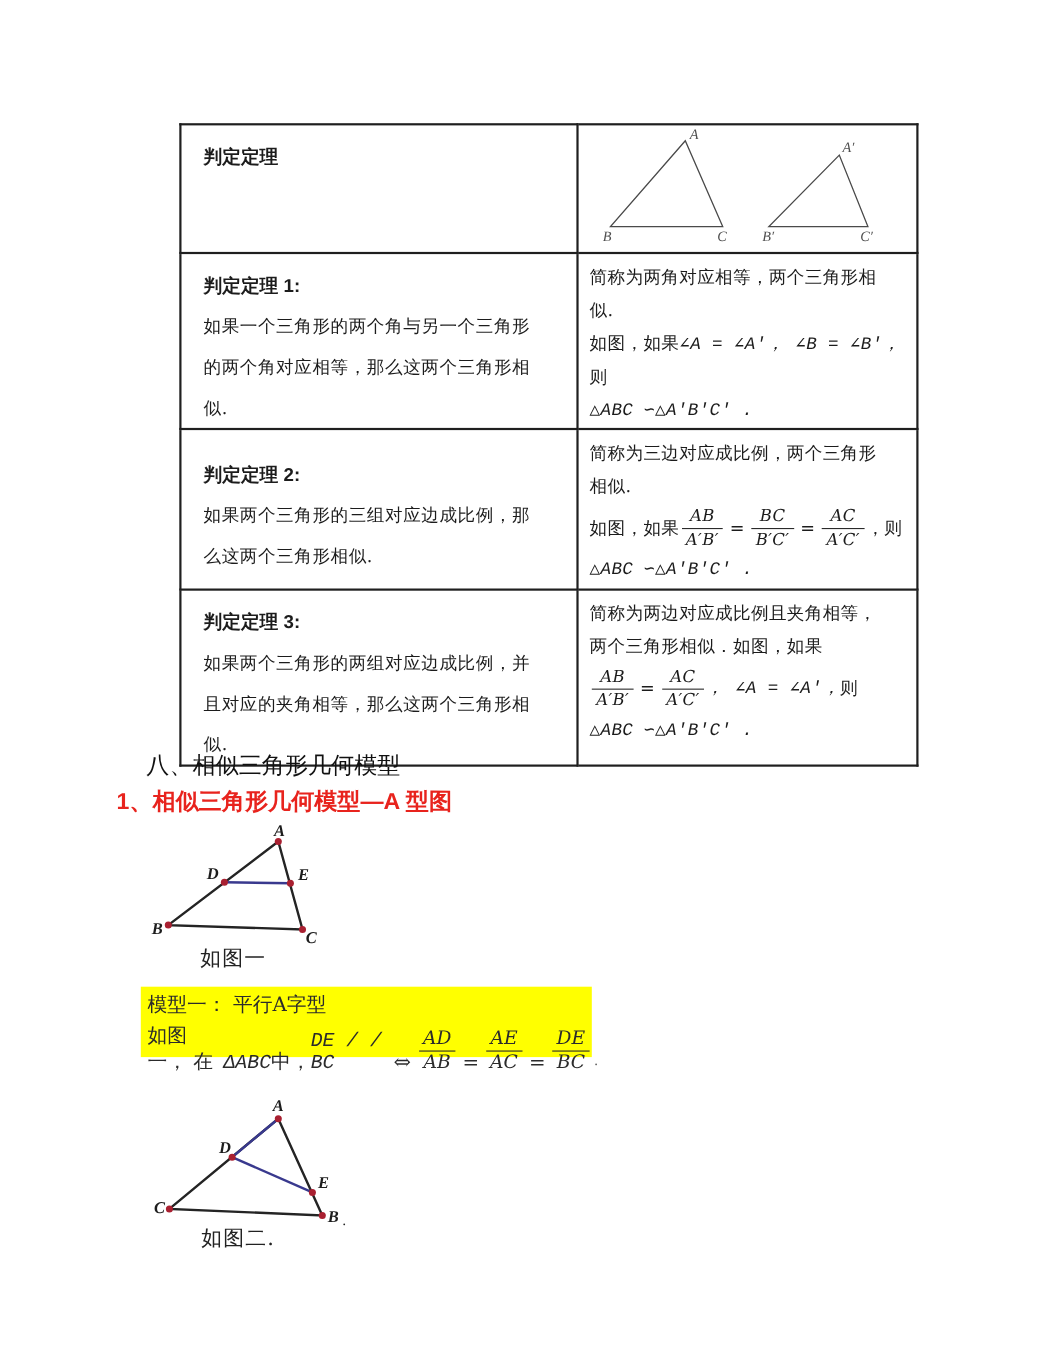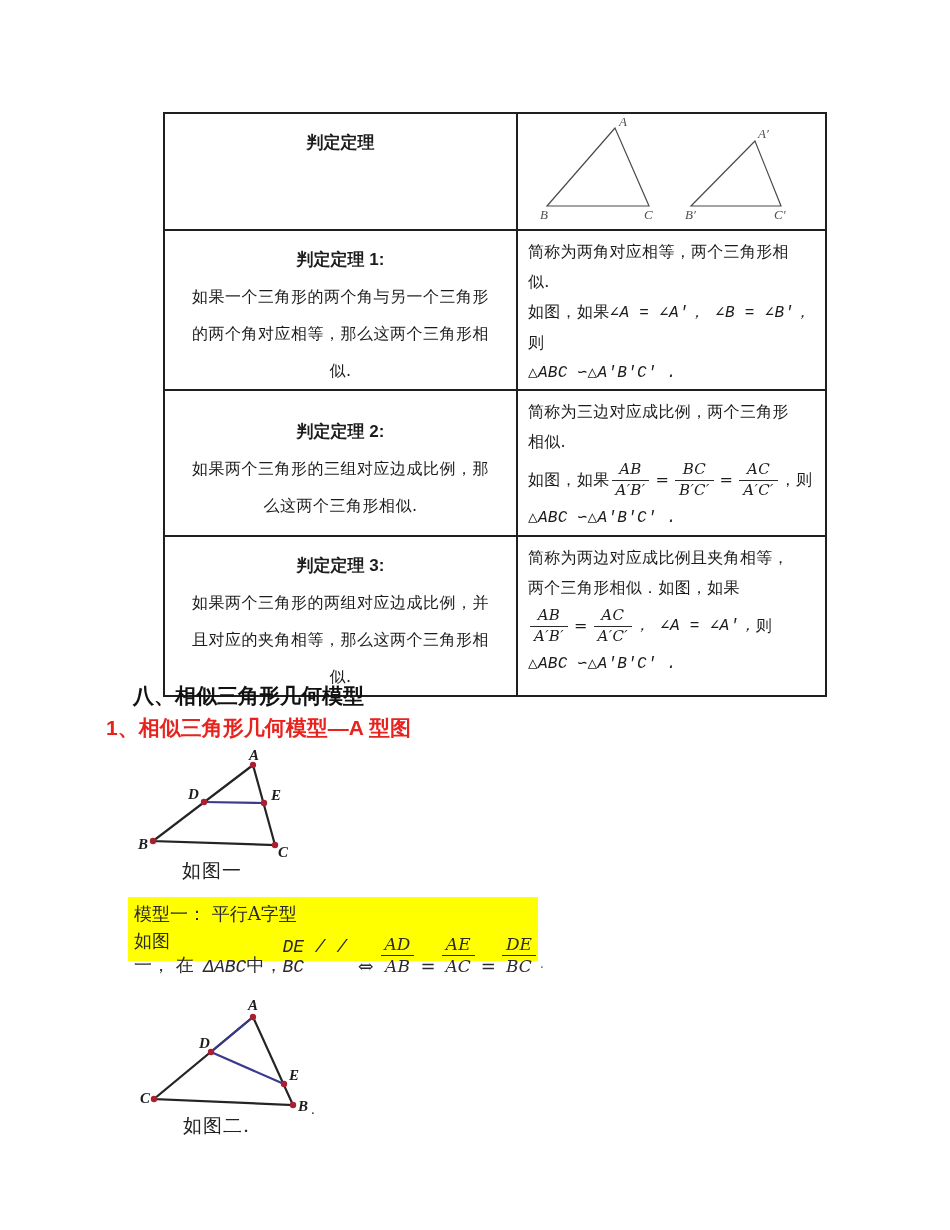--- a/index.html
+++ b/index.html
@@ -2,41 +2,41 @@
 <html><head>
 <meta charset="utf-8">
 <style>
   html,body{margin:0;padding:0;background:#ffffff;}
   .page{position:relative;width:950px;height:1230px;background:#ffffff;overflow:hidden;
         font-family:"DejaVu Serif","Liberation Serif",serif;color:#1c1c1c;}
 
   
   table.doc-table{position:absolute;left:163px;top:112px;border-collapse:collapse;table-layout:fixed;}
   table.doc-table td{border:2px solid #1f1f1f;vertical-align:top;background:#fff;}
-  td.c-left{width:327px;padding:10px 12px 0 12px;text-align:center;}
+  td.c-left{width:327px;padding:10px 12px 0 20px;}
   td.c-right{width:289px;padding:6px 8px 0 10px;}
   .row-h1{height:113px}.row-h2{height:148px}.row-h3{height:146px}.row-h4{height:151px}
 
   .cell-title{font-family:"Liberation Sans","DejaVu Sans",sans-serif;font-weight:bold;
               font-size:17px;line-height:37px;}
   .l-line{font-size:16px;line-height:37px;letter-spacing:0.5px;}
   .r-line{font-size:16px;line-height:30px;letter-spacing:0.3px;}
   .hdr-left{padding-top:42px;}
   .math{font-style:italic;font-family:Liberation Mono, monospace;}
   .formula-line{display:flex;align-items:center;min-height:46px;line-height:20px;}
   .formula-line > *{flex:0 0 auto;}
   .frac{display:inline-block;text-align:center;font-style:italic;font-size:15px;
         line-height:1.15;vertical-align:middle;margin:0 2px;}
   .frac .num{display:block;padding:0 4px 1px 4px;border-bottom:1px solid #2a2a2a;}
   .frac .den{display:block;padding:1px 4px 0 4px;}
   .eq{margin:0 4px;font-style:italic;}
 
   
   .h-black{position:absolute;left:133px;top:682px;font-family:"Liberation Sans","DejaVu Sans",sans-serif;
-           font-weight:bold;font-size:21px;color:#111;}
+           font-weight:normal;font-size:21px;color:#111;}
   .h-red{position:absolute;left:106px;top:714px;font-family:"Liberation Sans","DejaVu Sans",sans-serif;
          font-weight:bold;font-size:21px;color:#e8231d;}
 
   
   .fig{position:absolute;}
   .caption{position:absolute;font-size:19px;letter-spacing:1px;color:#222;}
   svg text.vlabel{font-family:"Liberation Serif","DejaVu Serif",serif;font-style:italic;
                   font-weight:bold;font-size:15px;fill:#1d1d1d;}
   svg text.glabel{font-family:"Liberation Serif","DejaVu Serif",serif;font-style:italic;
                   font-size:13px;fill:#4f4f4f;}

